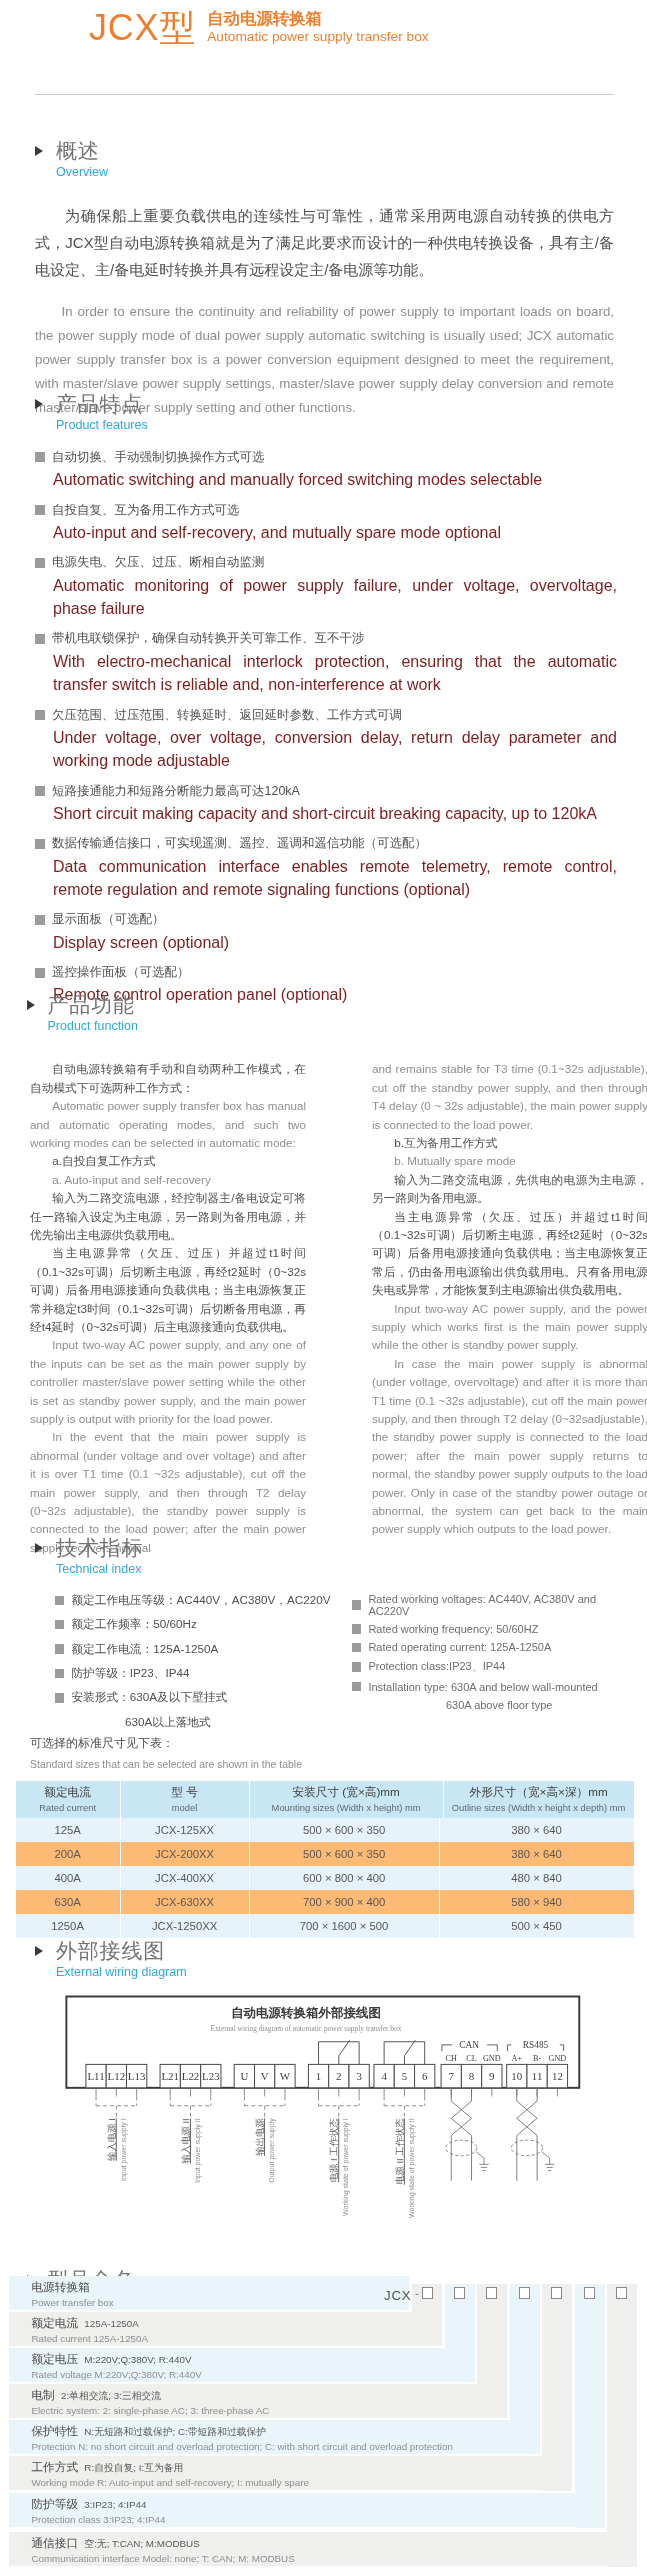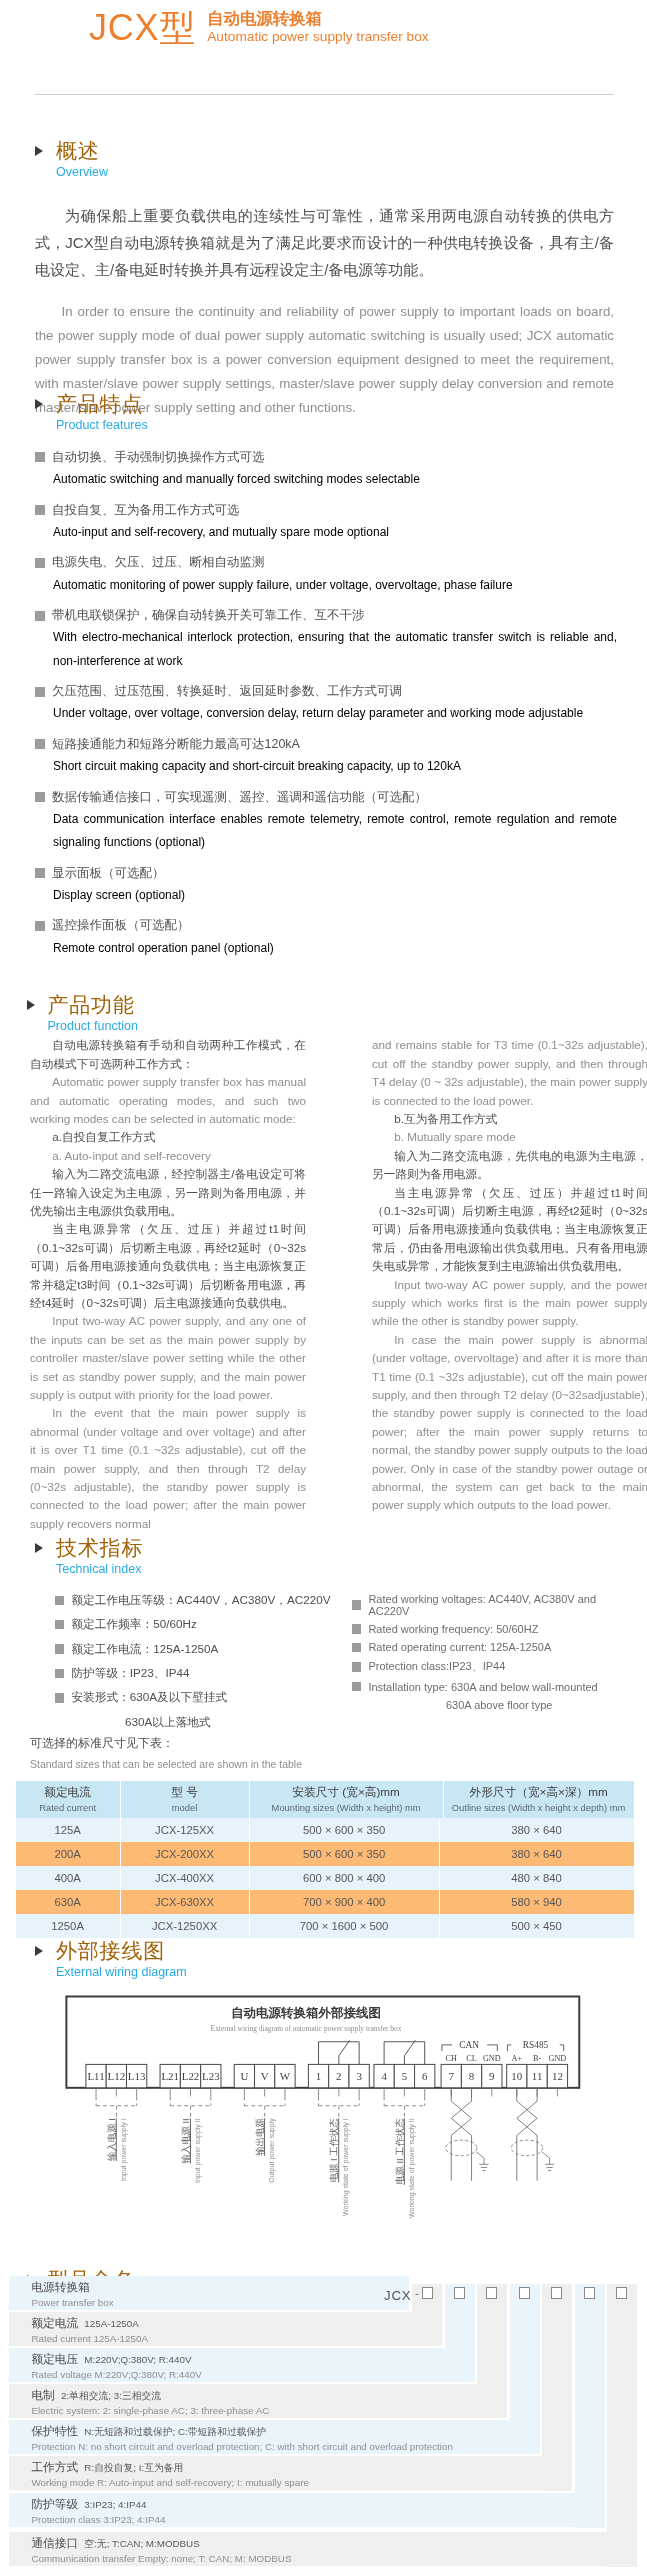--- a/index.html
+++ b/index.html
@@ -8,36 +8,36 @@
   
   .hdr{left:49px;top:7.8px;display:flex;align-items:flex-start;margin-left:40px;}
   .hdr-model{font-size:36px;line-height:39px;color:#ee7f2e;letter-spacing:0.8px;}
   .hdr-right{margin-left:11px;margin-top:1.6px;}
   .hdr-zh{font-size:16.4px;font-weight:bold;color:#ee7f2e;line-height:19px;}
   .hdr-en{font-size:13.7px;color:#ee7f2e;line-height:17px;}
   .divider{left:35px;top:94px;width:579px;height:0;border-top:0.8px solid #cccccc;}
   
   .sec-head{padding-left:21px;position:relative;}
   .tri{position:absolute;left:0;top:7px;width:0;height:0;border-left:8.6px solid #3a3a3a;border-top:5.5px solid transparent;border-bottom:5.5px solid transparent;}
-  .sec-zh{font-size:21px;line-height:23.4px;color:#a16207;letter-spacing:0.8px;}
+  .sec-zh{font-size:21px;line-height:23.4px;color:#737373;letter-spacing:0.8px;}
   .sec-en{font-size:12.5px;line-height:15.6px;color:#29abe2;margin-top:2.3px;}
   
   .ov{left:35px;top:139px;width:579px;}
   .ov-zh{margin-top:22px;font-size:15px;line-height:27px;color:#4f4f4f;text-align:justify;text-indent:2em;}
   .ov-en{margin-top:17px;font-size:13.3px;line-height:24px;color:#8f8f8f;text-align:justify;text-indent:2em;}
   
   .ft{left:35px;top:392px;width:582px;}
   .ft-list{margin-top:15.6px;}
   .feat-zh{font-size:12.5px;color:#4f4f4f;margin-top:10px;line-height:17px;display:flex;align-items:center;}
   .bullet{display:inline-block;width:10px;height:10px;background:#9b9b9b;margin-right:7px;flex:0 0 10px;}
-  .feat-en{font-size:12px;color:#000000;line-height:23.4px;margin-top:2.3px;padding-left:18px;text-align:justify;}
+  .feat-en{font-size:16px;color:#7f1d1d;line-height:23.4px;margin-top:2.3px;padding-left:18px;text-align:justify;}
   
   .fn{left:0;top:993px;width:648px;}
   .fn .sec-head{margin-left:26.5px;}
-  .fn-cols{margin-top:2px;display:flex;gap:41px;}
+  .fn-cols{margin-top:26px;display:flex;gap:41px;}
   .fn-col{width:283px;}
   .fn-col.l{margin-left:30px;}
   .fn-col.r{margin-left:25px;}
   .fn-col p{margin:0;font-size:11.7px;line-height:18.4px;text-align:justify;}
   .fn-col p.zh{color:#4f4f4f;}
   .fn-col p.en{color:#8f8f8f;}
   .fn-col p.ind{text-indent:1.9em;}
   
   .ti{left:0;top:1536px;width:648px;}
   .ti .sec-head{margin-left:35px;}
@@ -446,21 +446,21 @@
     <div class="nm-row bg-g" style="top: 180px; width: 562px;">
       <div><span class="nm-zh">工作方式</span><span class="nm-desc">R:自投自复; I:互为备用</span></div>
       <div class="nm-en">Working mode   R: Auto-input and self-recovery; I: mutually spare</div>
     </div>
     <div class="nm-row bg-b" style="top: 217px; width: 595px;">
       <div><span class="nm-zh">防护等级</span><span class="nm-desc">3:IP23; 4:IP44</span></div>
       <div class="nm-en">Protection class   3:IP23; 4:IP44</div>
     </div>
     <div class="nm-row bg-g" style="top: 256px; width: 627px;">
       <div><span class="nm-zh">通信接口</span><span class="nm-desc">空:无; T:CAN; M:MODBUS</span></div>
-      <div class="nm-en">Communication transfer   Empty: none; T: CAN; M: MODBUS</div>
+      <div class="nm-en">Communication interface   Model: none; T: CAN; M: MODBUS</div>
     </div>
     <div class="nm-prefix">JCX</div>
     <div class="nm-dash">-</div>
     <div class="nm-box" style="left: 422px;"></div>
     <div class="nm-box" style="left: 454px;"></div>
     <div class="nm-box" style="left: 486px;"></div>
     <div class="nm-box" style="left: 519px;"></div>
     <div class="nm-box" style="left: 551px;"></div>
     <div class="nm-box" style="left: 584px;"></div>
     <div class="nm-box" style="left: 616px;"></div>

